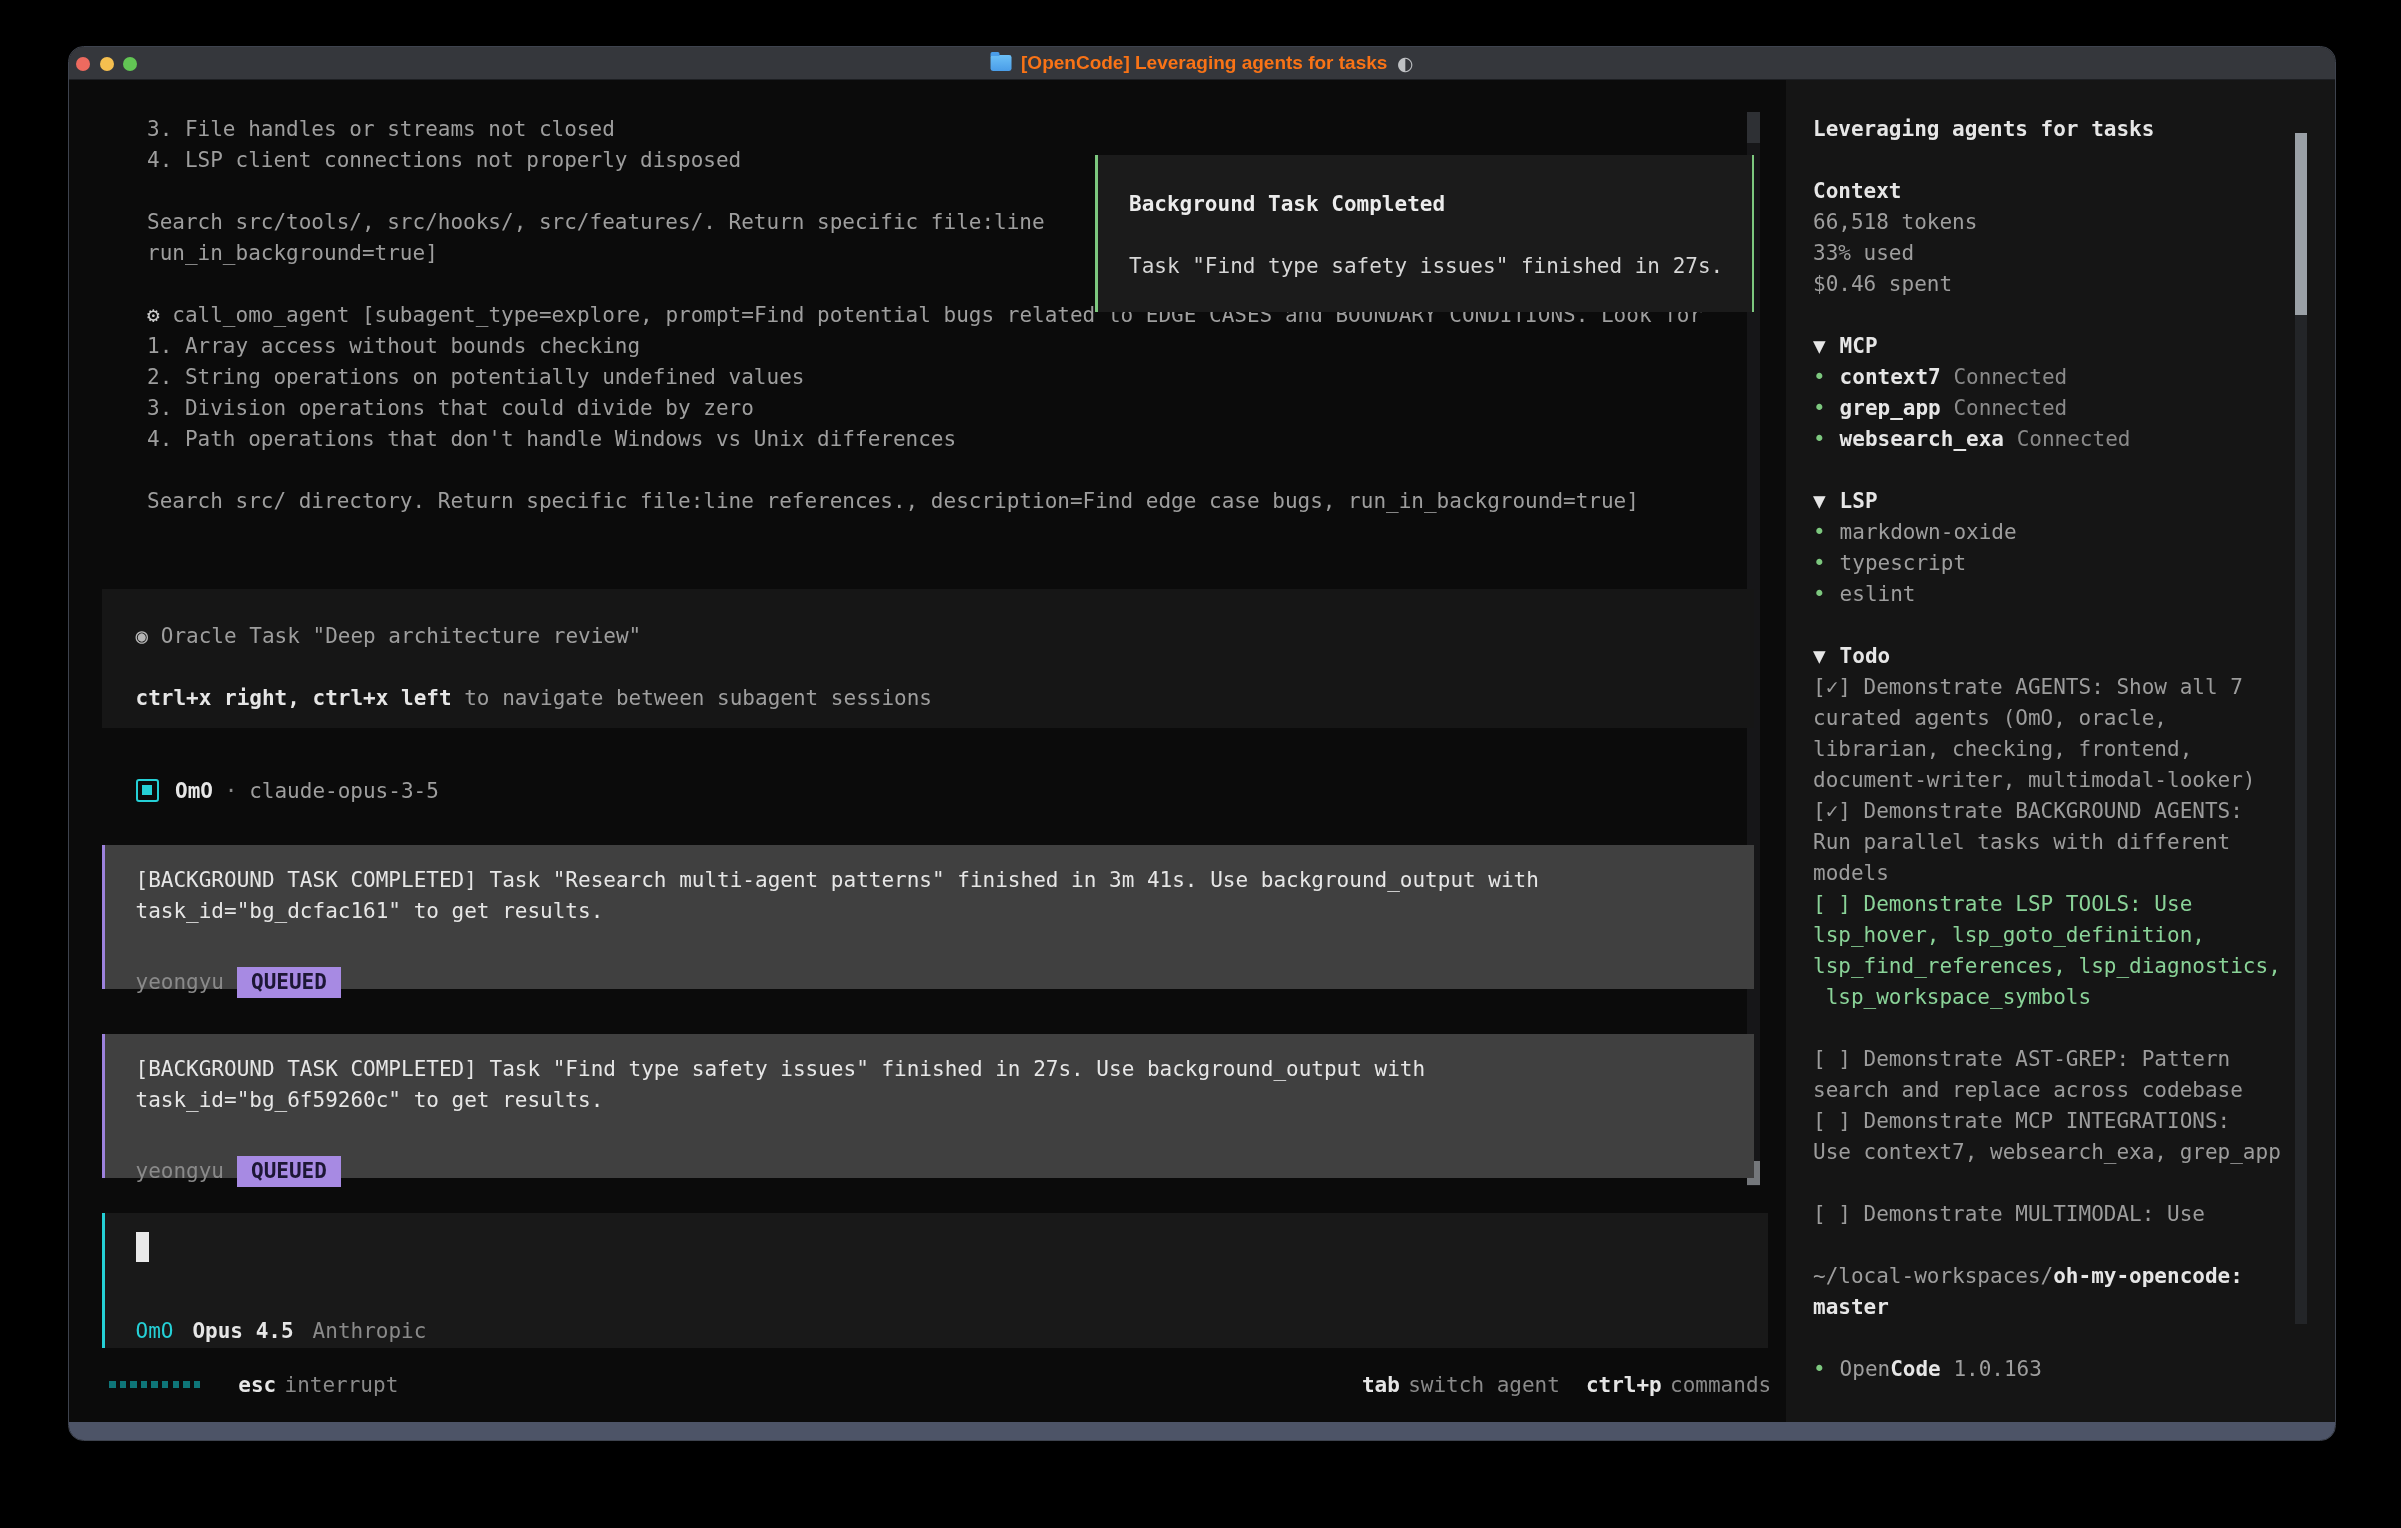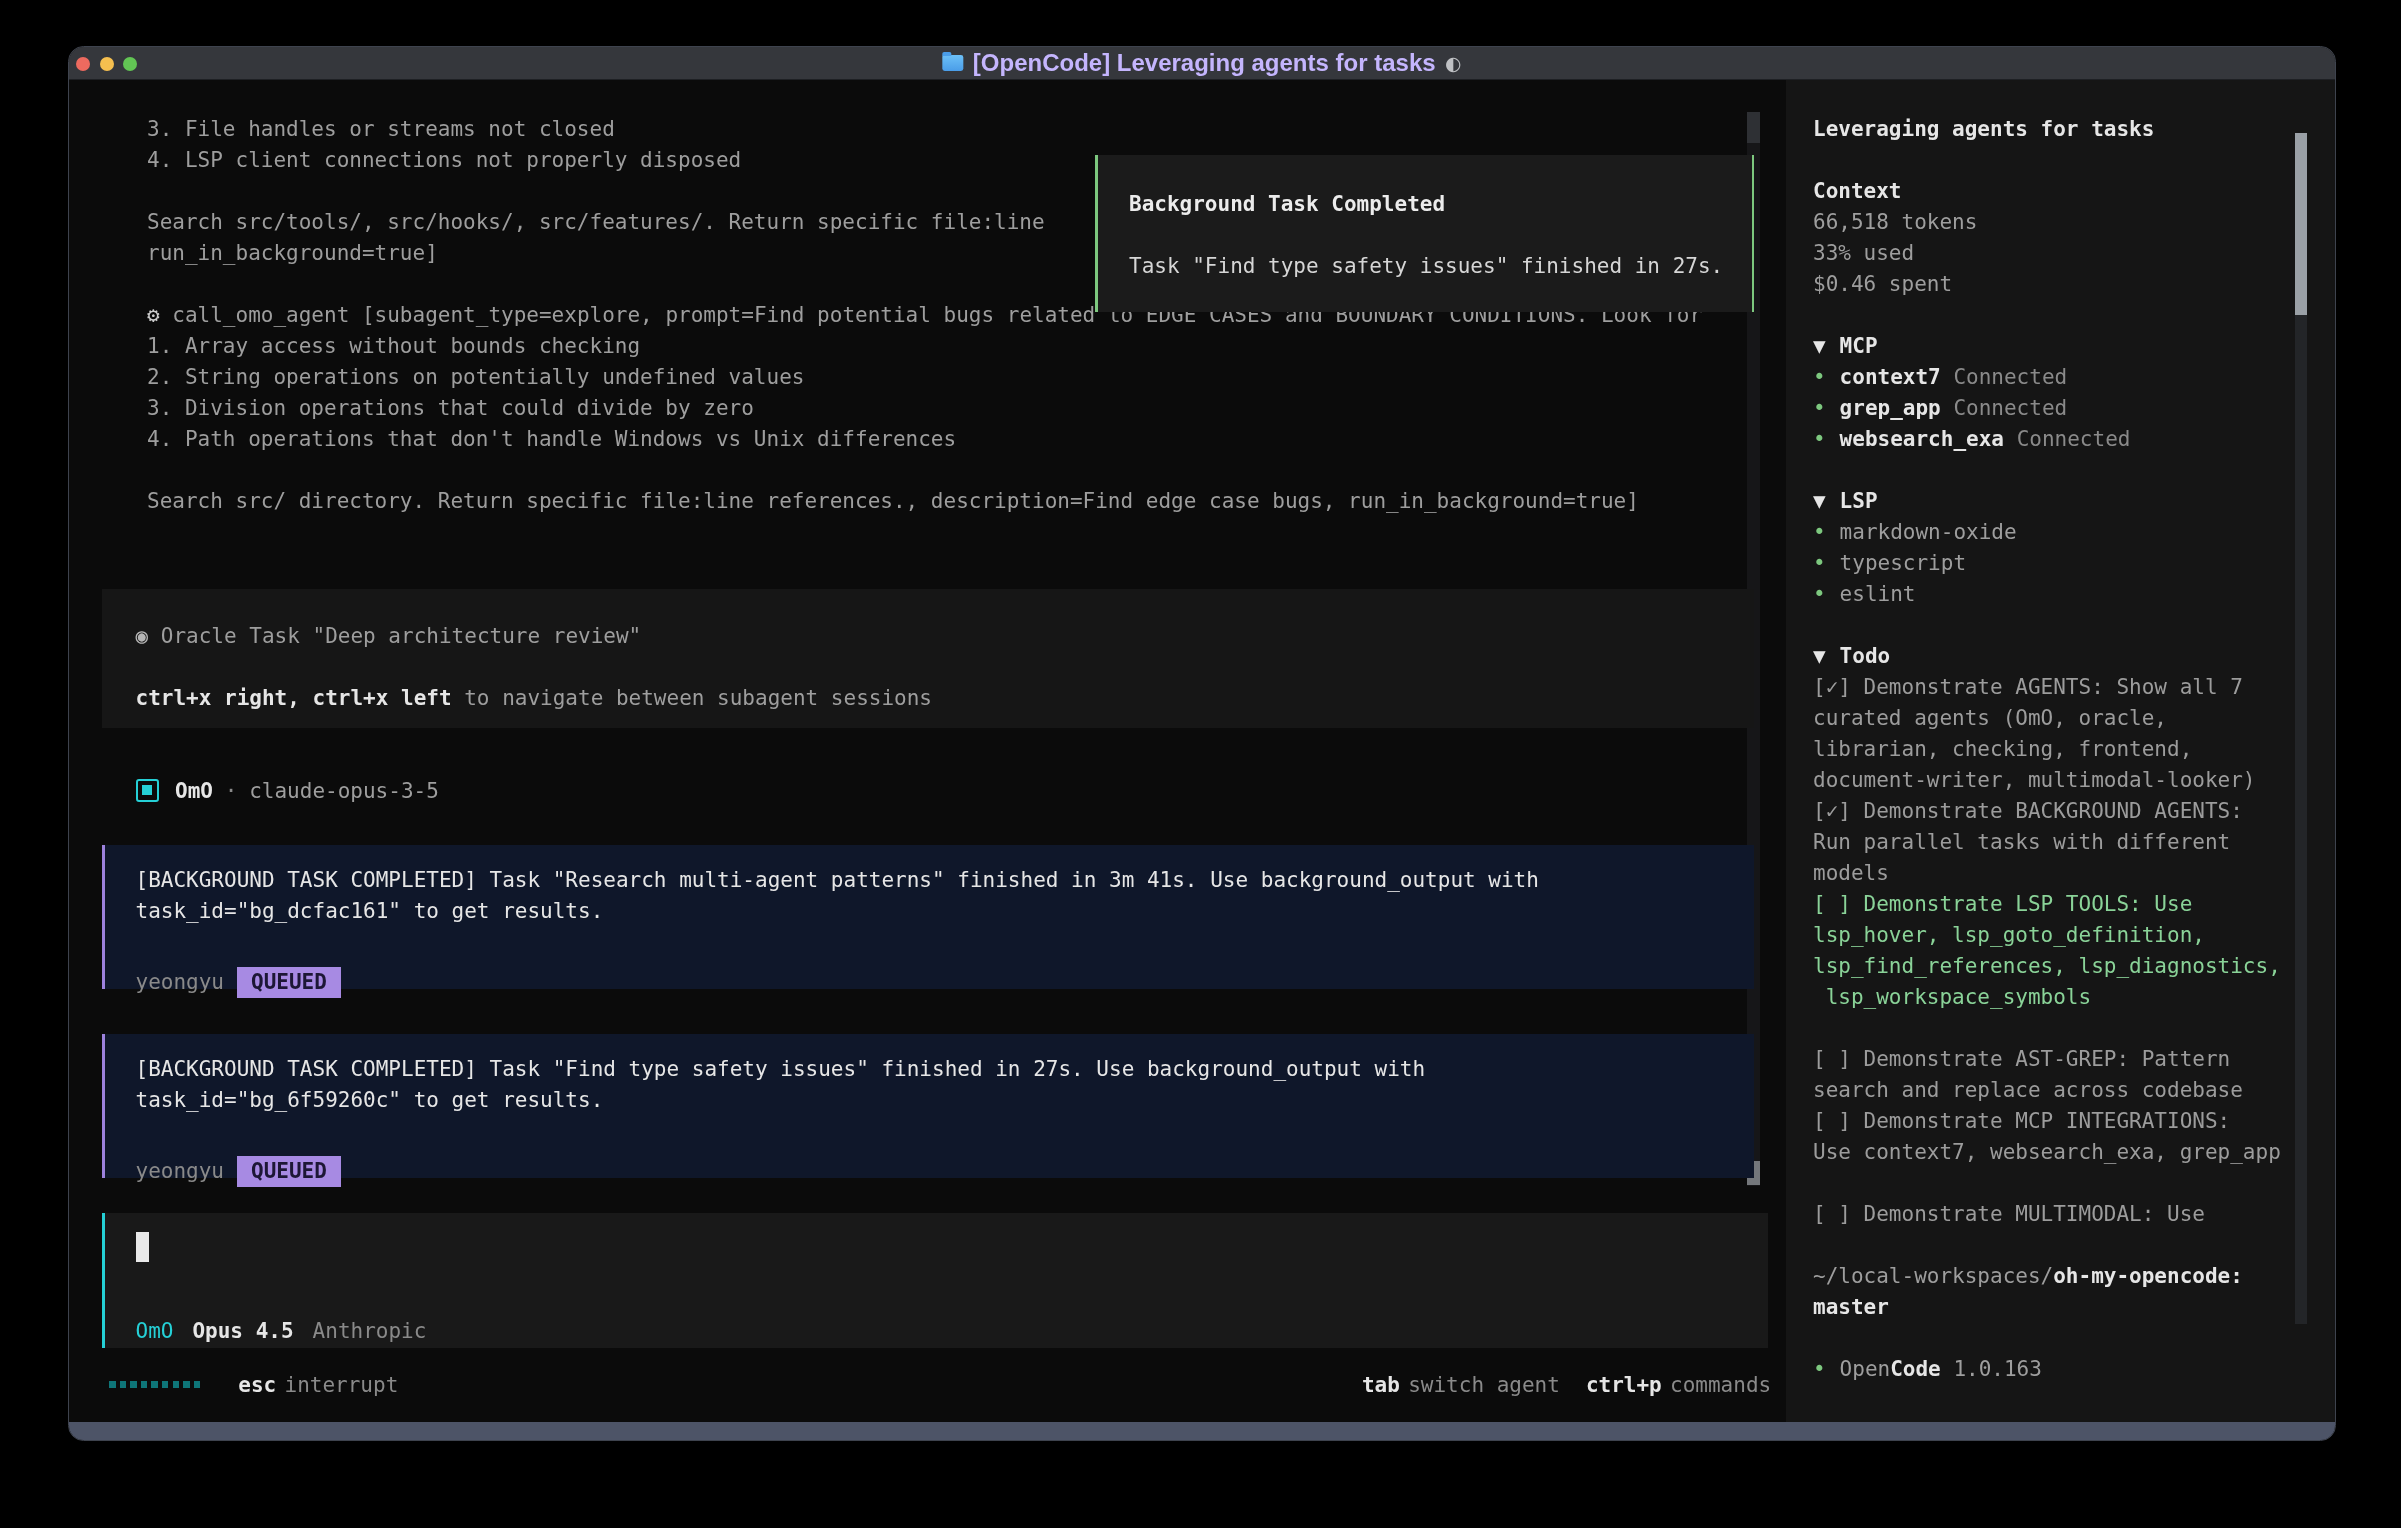--- a/index.html
+++ b/index.html
@@ -13,21 +13,21 @@
   .titlebar{position:relative;height:33px;background:#35373c;border-bottom:1.2px solid #1e2024;}
   .traffic{position:absolute;left:7px;top:9.5px;display:flex;gap:9.5px;}
   .light{width:14px;height:14px;border-radius:50%;}
   .light.red{background:#ed6a5f;}
   .light.yellow{background:#f5bf4f;}
   .light.green{background:#62c554;}
   .title-group{position:absolute;left:50%;top:0;height:32px;transform:translateX(-50%);
     display:flex;align-items:center;gap:9.5px;white-space:nowrap;}
   .folder{position:relative;width:21px;height:15.4px;background:linear-gradient(#6cc0f7,#4a9de8);border-radius:1.8px 2.4px 2.4px 2.4px;}
   .folder::before{content:'';position:absolute;top:-3px;left:0;width:8.9px;height:4.1px;background:#4a9de8;border-radius:1.8px 1.8px 0 0;}
-  .win-title{font-family:"Liberation Sans",sans-serif;font-weight:bold;font-size:24px;color:#c4b5fd;}
+  .win-title{font-family:"Liberation Sans",sans-serif;font-weight:bold;font-size:19px;color:#f97316;}
   .half-moon{font-family:"DejaVu Sans",sans-serif;font-size:19px;color:#bfc1c4;}
 
   
   .main{position:absolute;left:0;top:33px;width:1717px;height:1344px;}
   .sidebar{position:absolute;left:1717px;top:33px;width:551px;height:1344px;background:#151515;}
   .bottombar{position:absolute;left:0;bottom:0;width:100%;height:17.7px;background:#4d5467;border-radius:0 0 13px 13px;}
 
   
   .tline,.sline{min-height:31px;line-height:31px;font-size:21px;white-space:pre;}
   .gray{color:#9e9e9e;}
@@ -49,21 +49,21 @@
   .oracle-box{position:absolute;left:32.5px;top:509px;width:1652px;height:139px;background:#161616;padding:32px 0 0 34px;}
   .oracle-icon{color:#b5b5b5;}
 
   
   .agent-line{position:absolute;left:67px;top:695px;height:31px;display:flex;align-items:center;font-size:21px;}
   .omo-icon{position:relative;display:inline-block;width:22.5px;height:22.5px;border:2.4px solid var(--cyan,#25d0d6);border-radius:3px;margin-right:16.5px;}
   .omo-icon::after{content:'';position:absolute;left:4.1px;top:4.1px;width:9.5px;height:9.5px;background:var(--cyan,#25d0d6);}
   .agent-line .sep{margin:0 11.8px;color:#8a8a8a;}
 
   
-  .msg{position:absolute;left:32.5px;width:1652px;height:144px;background:#0f172a;
+  .msg{position:absolute;left:32.5px;width:1652px;height:144px;background:#404040;
     border-left:3px solid var(--purple,#9d82dd);padding:19.5px 0 0 31px;}
   .msg.m1{top:765px;}
   .msg.m2{top:954px;}
   .msg .meta{display:flex;align-items:center;height:31px;margin-top:40px;}
   .badge{display:inline-block;height:31px;line-height:31px;padding:0 14px;margin-left:13px;
     background:var(--badge-bg,#a78ae3);color:#1d1736;font-weight:bold;font-size:21px;}
 
   
   .input-box{position:absolute;left:32.5px;top:1133px;width:1666px;height:135px;background:#191919;
     border-left:3px solid var(--cyan,#25d0d6);}

